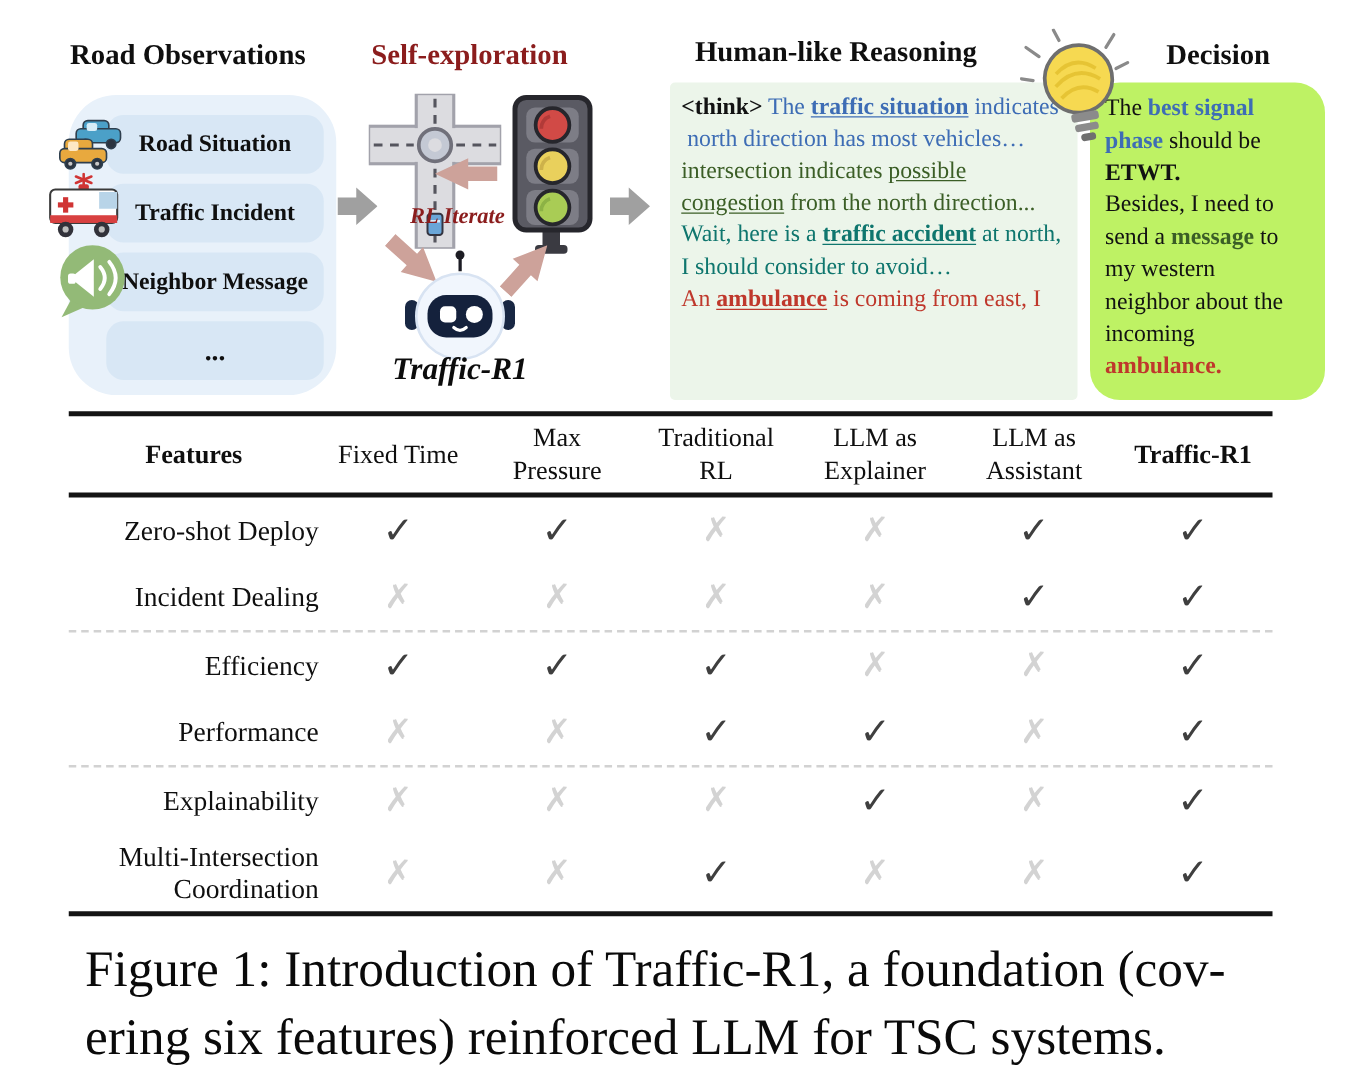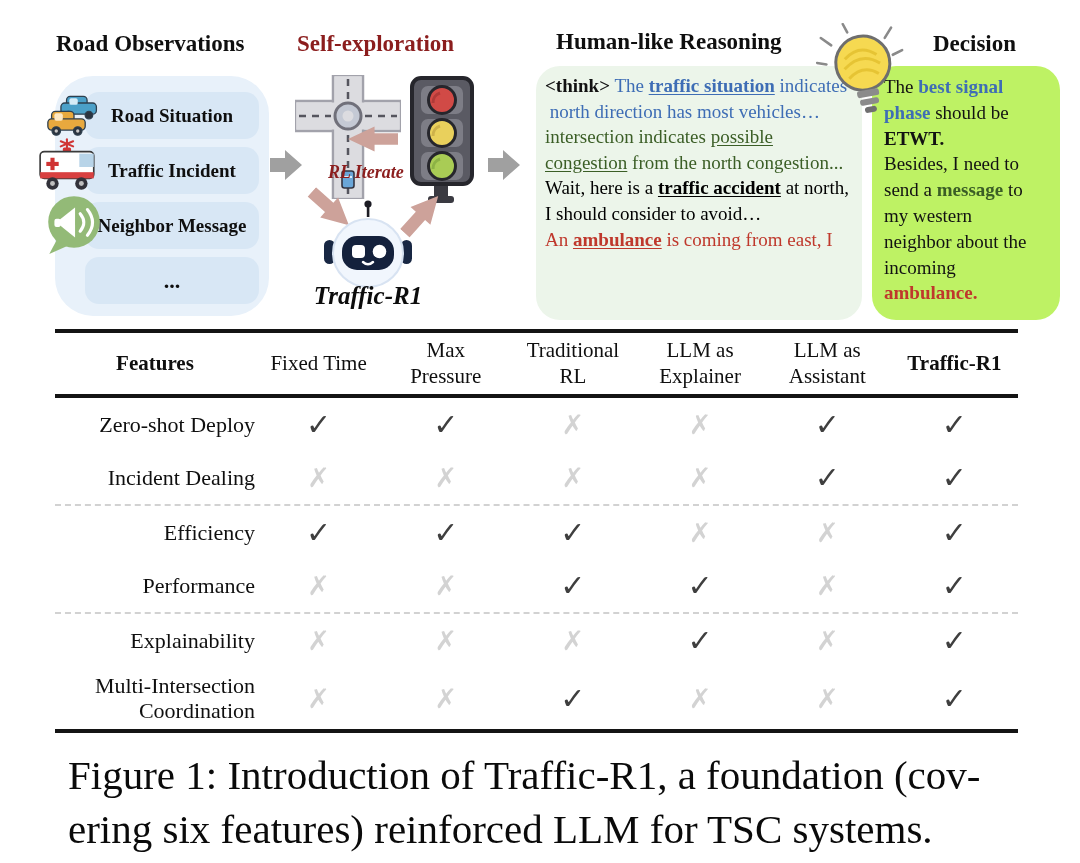--- a/index.html
+++ b/index.html
@@ -12,29 +12,29 @@
   .obs-panel{position:absolute;left:55px;top:76px;width:214px;height:240px;background:#e8f1fa;border-radius:38px;}
   .obs-item{position:absolute;left:30px;width:174px;height:47px;background:#d8e7f5;border-radius:14px;
             display:flex;align-items:center;justify-content:center;font-weight:bold;font-size:19px;color:#0f0f0f;}
   .obs-icon{position:absolute;z-index:3;}
   
   .rl-iterate{position:absolute;left:328px;top:162px;width:110px;font:bold italic 18px "Liberation Serif",serif;
               font-style:italic;color:#8b1d1d;white-space:nowrap;}
   .robot-label{position:absolute;left:295px;top:282px;width:146px;text-align:center;
                font-style:italic;font-weight:bold;font-size:25px;color:#0c0c0c;}
   
-  .reason-panel{position:absolute;left:536px;top:66px;width:326px;height:254px;background:#ecf5ea;border-radius:24px;}
+  .reason-panel{position:absolute;left:536px;top:66px;width:326px;height:254px;background:#ecf5ea;border-radius:4px;}
   .reason-text{position:absolute;left:9px;top:7px;font-size:19px;line-height:25.6px;}
   .rline{white-space:pre;}
   .decide-panel{position:absolute;left:872px;top:66px;width:188px;height:254px;background:#bef264;border-radius:24px;}
   .decide-text{position:absolute;left:12px;top:8px;width:158px;font-size:19px;line-height:25.8px;}
   .seg{color:#111;}
   .seg.b{font-weight:bold;}
   .seg.u{text-decoration:underline;text-underline-offset:2px;}
-  .c-blue{color:#3e6db5;} .c-green{color:#3b5e26;} .c-darkred{color:#000000;margin-top:28px;} .c-red{color:#bf382c;} .c-black{color:#121212;}
+  .c-blue{color:#3e6db5;} .c-green{color:#3b5e26;} .c-darkred{color:#0f766e;margin-top:28px;} .c-red{color:#bf382c;} .c-black{color:#121212;}
   
   .rule{position:absolute;left:55px;width:963px;height:4px;background:#141414;}
   .tgrid{display:grid;grid-template-columns:200px repeat(6,1fr);align-items:center;}
   .theader{position:absolute;left:55px;top:334px;width:963px;height:58px;}
   .th{text-align:center;font-size:21px;line-height:26px;white-space:pre-line;color:#0f0f0f;}
   .th.bold{font-weight:bold;text-align:center;}
   .tbody{position:absolute;left:55px;top:398px;width:963px;}
   .trow{height:53px;}
   .trow:last-child{height:62px;}
   .tfeat{text-align:right;font-size:22px;line-height:25px;color:#0f0f0f;}
@@ -200,21 +200,21 @@
     <svg width="32" height="36" viewBox="0 0 32 36">
         <polygon points="0,11 15,11 15,3 32,18 15,33 15,25 0,25" fill="#a0a0a0"></polygon>
       </svg>
   </div>
 
   <div class="reason-panel">
     <div class="reason-text">
         <div class="rline"><span class="seg c-black b">&lt;think&gt;</span><span class="seg c-blue"> The </span><span class="seg c-blue b u">traffic situation</span><span class="seg c-blue"> indicates</span></div>
         <div class="rline"><span class="seg c-blue"> north direction has most vehicles…</span></div>
         <div class="rline"><span class="seg c-green">intersection indicates </span><span class="seg c-green u">possible</span></div>
-        <div class="rline"><span class="seg c-green u">congestion</span><span class="seg c-green"> from the north congestion...</span></div>
+        <div class="rline"><span class="seg c-green u">congestion</span><span class="seg c-green"> from the north direction...</span></div>
         <div class="rline"><span class="seg c-darkred">Wait, here is a </span><span class="seg c-darkred b u">traffic accident</span><span class="seg c-darkred"> at north,</span></div>
         <div class="rline"><span class="seg c-darkred">I should consider to avoid…</span></div>
         <div class="rline"><span class="seg c-red">An </span><span class="seg c-red b u">ambulance</span><span class="seg c-red"> is coming from east, I</span></div>
       </div>
   </div>
 
   <div class="abs" style="left:818px;top:20px;z-index:6;">
     <svg width="92" height="100" viewBox="0 0 92 100" style="transform:rotate(-10deg);">
       <g stroke="#8a8a8a" stroke-width="2.6" stroke-linecap="round">
         <line x1="18" y1="20" x2="9" y2="11"></line>

